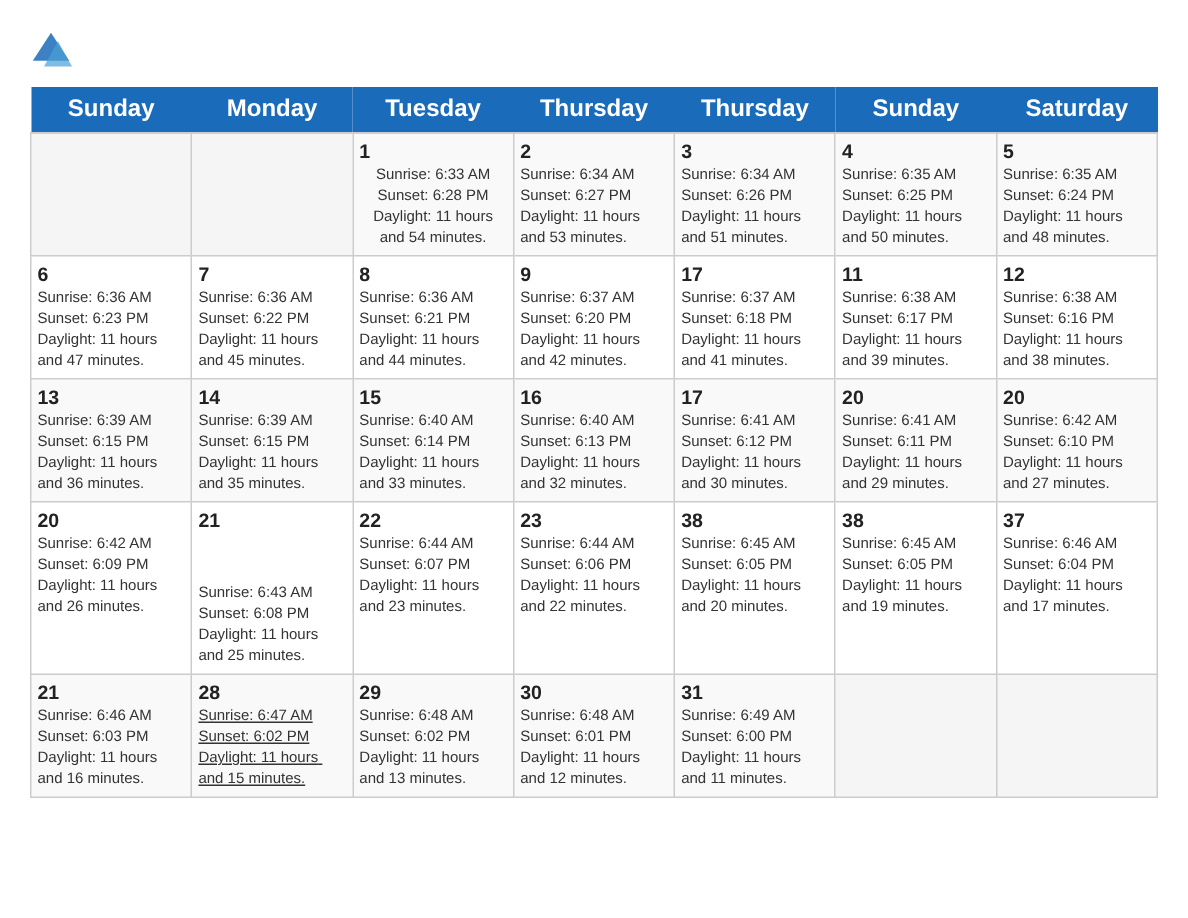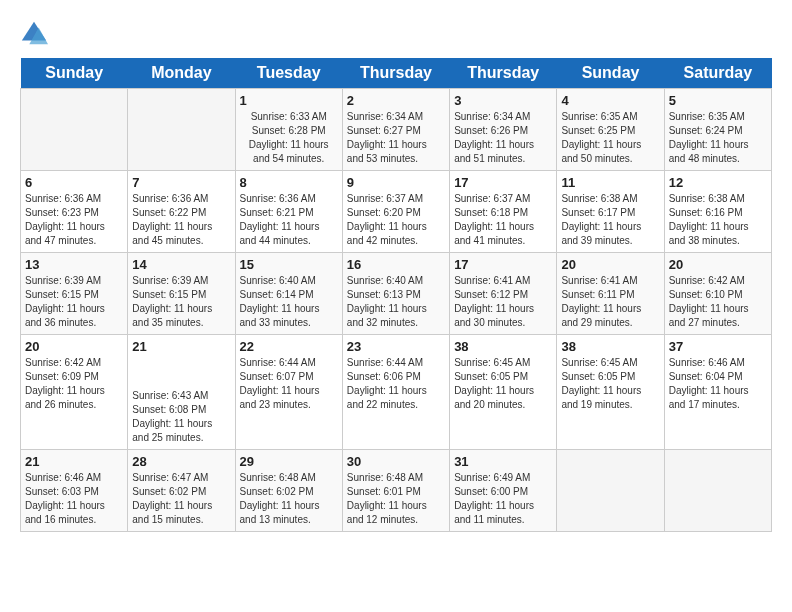--- a/index.html
+++ b/index.html
@@ -286,21 +286,21 @@
       </tr>
       <tr>
         <td>
           <span class="day-num">21</span>
           <div class="day-info" style="white-space: pre-wrap;">Sunrise: 6:46 AM
 Sunset: 6:03 PM
 Daylight: 11 hours and 16 minutes.</div>
         </td>
         <td>
           <span class="day-num">28</span>
-          <div class="day-info" style="white-space: pre-wrap;">Sunrise: 6:47 AM
+          <div class="day-info" style="white-space: pre-wrap; text-decoration: underline;">Sunrise: 6:47 AM
 Sunset: 6:02 PM
 Daylight: 11 hours and 15 minutes.</div>
         </td>
         <td>
           <span class="day-num">29</span>
           <div class="day-info" style="white-space: pre-wrap;">Sunrise: 6:48 AM
 Sunset: 6:02 PM
 Daylight: 11 hours and 13 minutes.</div>
         </td>
         <td>

